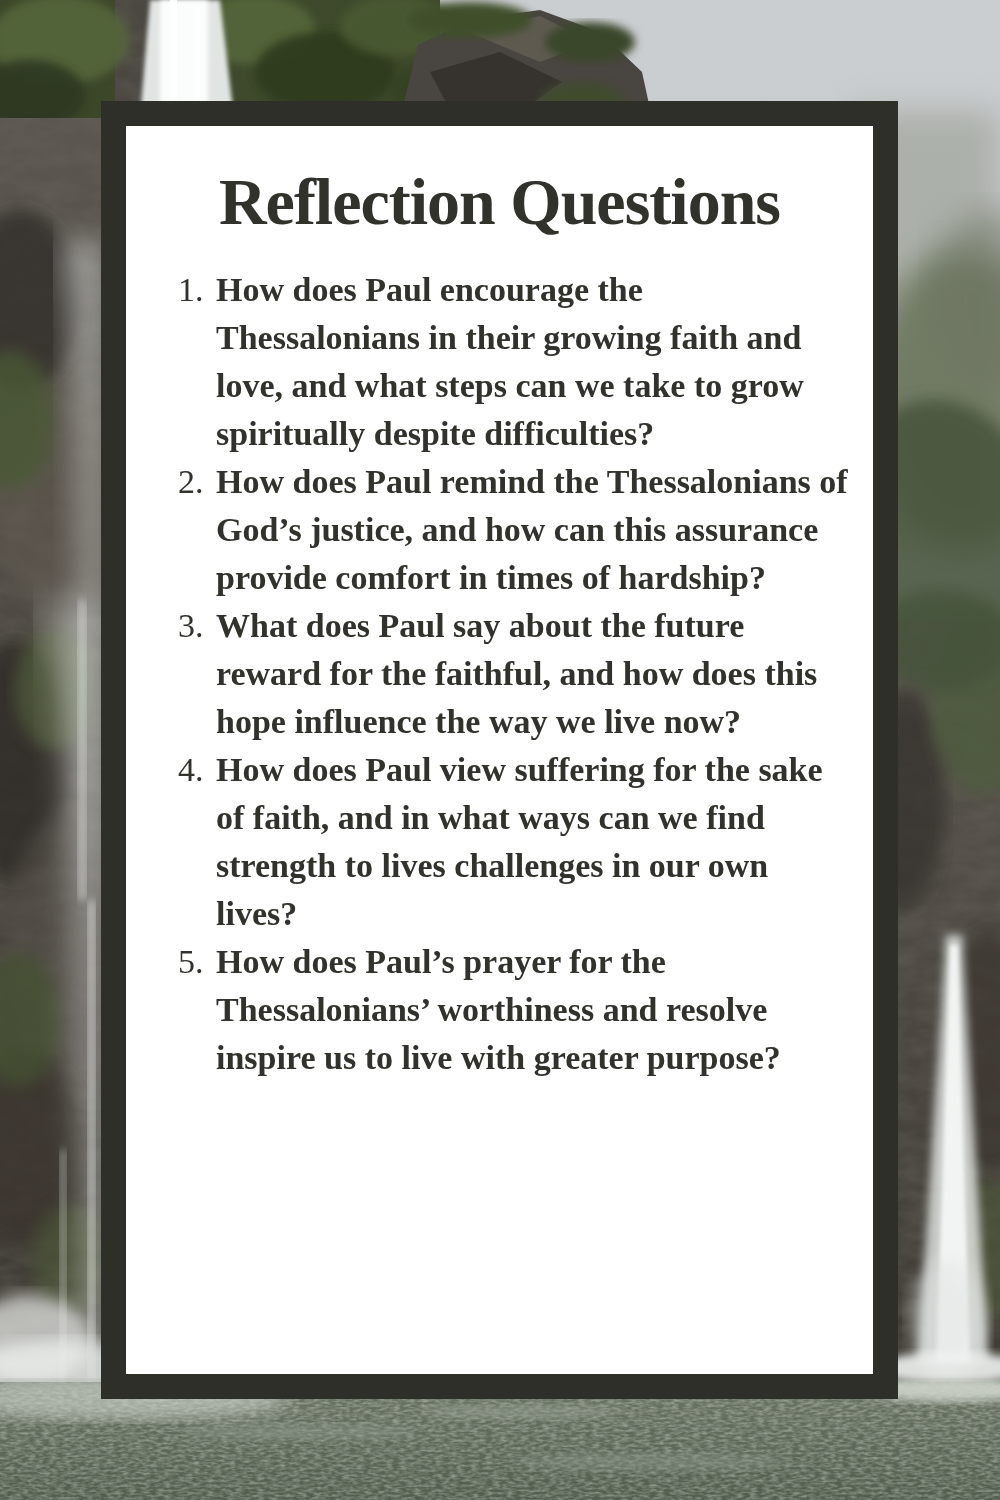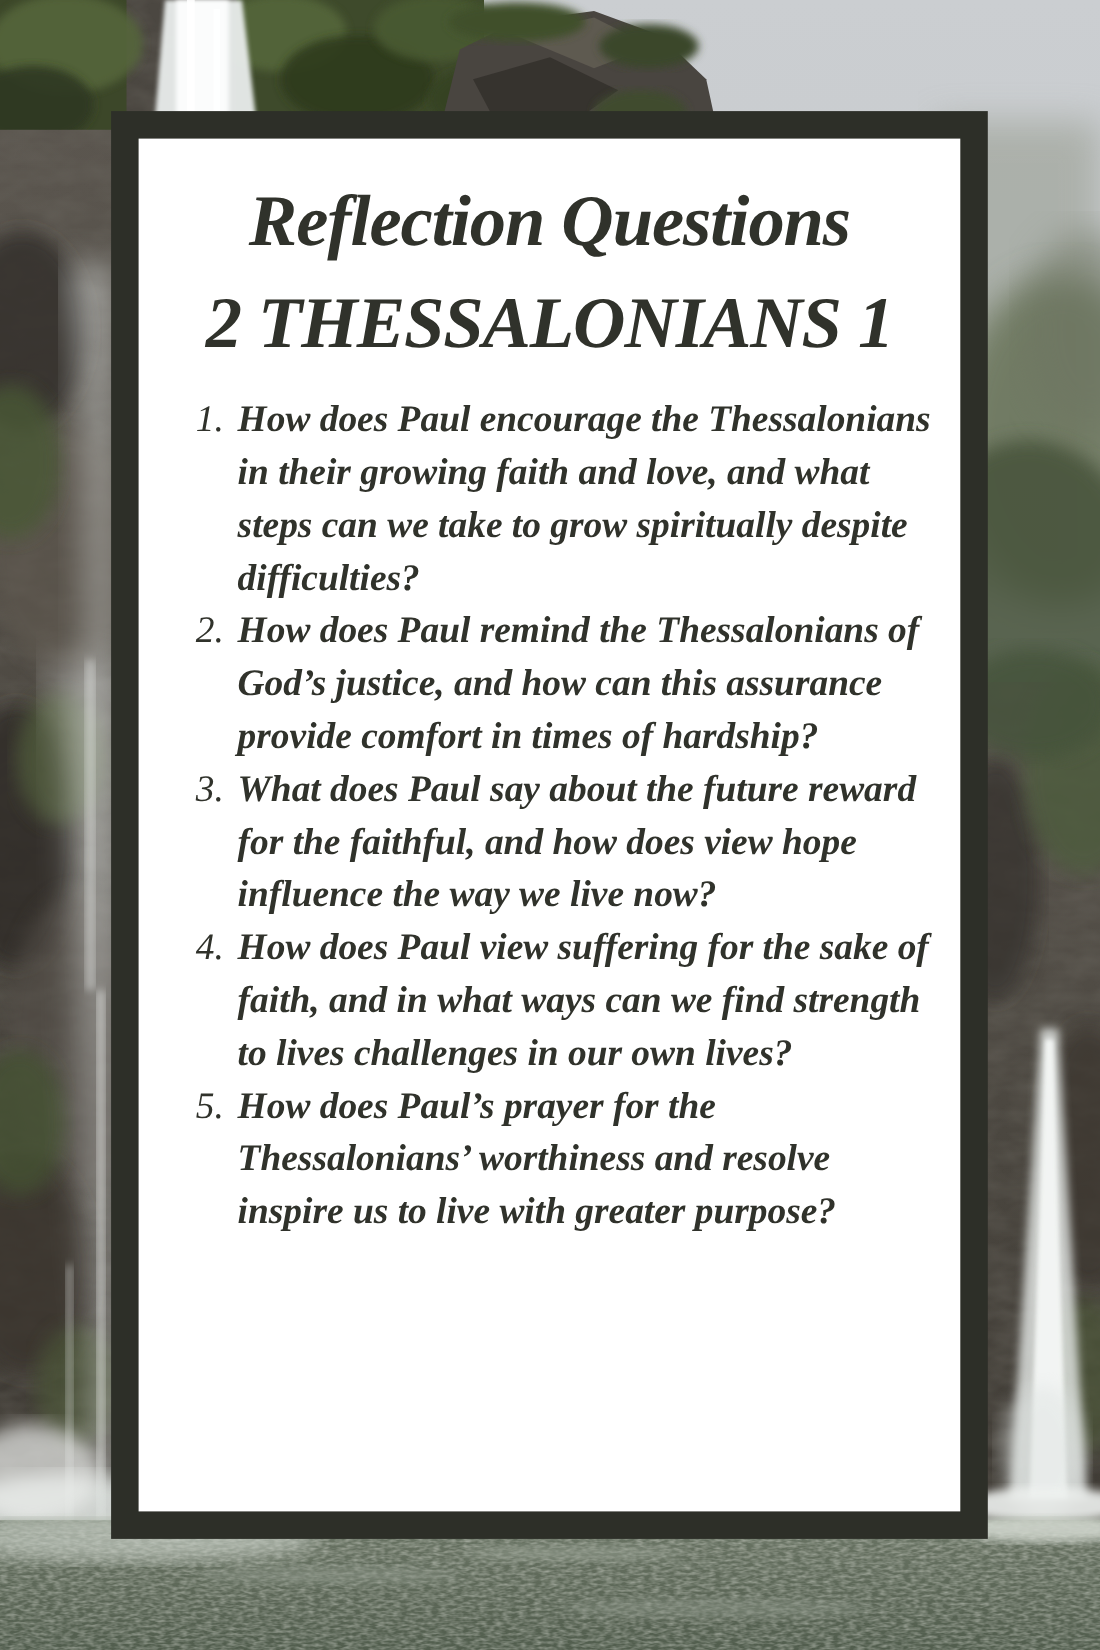--- a/index.html
+++ b/index.html
@@ -7,21 +7,21 @@
     position:relative;width:1000px;height:1500px;overflow:hidden;
     font-family:"Liberation Serif","DejaVu Serif",serif;
   }
   .bg{position:absolute;left:0;top:0;width:1000px;height:1500px;display:block;}
   .frame{
     position:absolute;left:101px;top:101px;width:797px;height:1298px;
     background:#2d2f28;box-sizing:border-box;padding:25px;
   }
   .card{
     width:100%;height:100%;background:#ffffff;box-sizing:border-box;
-    padding:30px 0 0 0;overflow:hidden;font-style:italic;
+    padding:30px 0 0 0;overflow:hidden;
   }
   .title{
     margin:0;text-align:center;color:#30322b;
     font-size:66px;line-height:92px;font-weight:bold;letter-spacing:-1px;
   }
   .title span{display:block;}
   ol.questions{
     list-style:none;margin:18px 0 0 0;padding:0 24px 0 52px;
     color:#30322b;font-size:34px;line-height:48px;
   }
@@ -145,34 +145,33 @@
     <ellipse cx="950" cy="1390" rx="85" ry="12" fill="#d6dbd3" opacity="0.8" filter="url(#b4)"></ellipse>
     <ellipse cx="300" cy="1432" rx="120" ry="8" fill="#8e978a" opacity="0.5" filter="url(#b4)"></ellipse>
     <ellipse cx="650" cy="1462" rx="140" ry="9" fill="#8e978a" opacity="0.45" filter="url(#b4)"></ellipse>
     <ellipse cx="520" cy="1412" rx="100" ry="7" fill="#99a294" opacity="0.5" filter="url(#b4)"></ellipse>
   </svg>
 
   <div class="frame">
     <div class="card">
       <h1 class="title">
         <span>Reflection Questions</span>
-        <span>2 THESSALONIANS 1</span>
       </h1>
       <ol class="questions">
           <li>
             <span class="num">1.</span>
             <span class="text">How does Paul encourage the Thessalonians in their growing faith and love, and what steps can we take to grow spiritually despite difficulties?</span>
           </li>
           <li>
             <span class="num">2.</span>
             <span class="text">How does Paul remind the Thessalonians of God’s justice, and how can this assurance provide comfort in times of hardship?</span>
           </li>
           <li>
             <span class="num">3.</span>
-            <span class="text">What does Paul say about the future reward for the faithful, and how does view hope influence the way we live now?</span>
+            <span class="text">What does Paul say about the future reward for the faithful, and how does this hope influence the way we live now?</span>
           </li>
           <li>
             <span class="num">4.</span>
             <span class="text">How does Paul view suffering for the sake of faith, and in what ways can we find strength to lives challenges in our own lives?</span>
           </li>
           <li>
             <span class="num">5.</span>
             <span class="text">How does Paul’s prayer for the Thessalonians’ worthiness and resolve inspire us to live with greater purpose?</span>
           </li>
         </ol>

